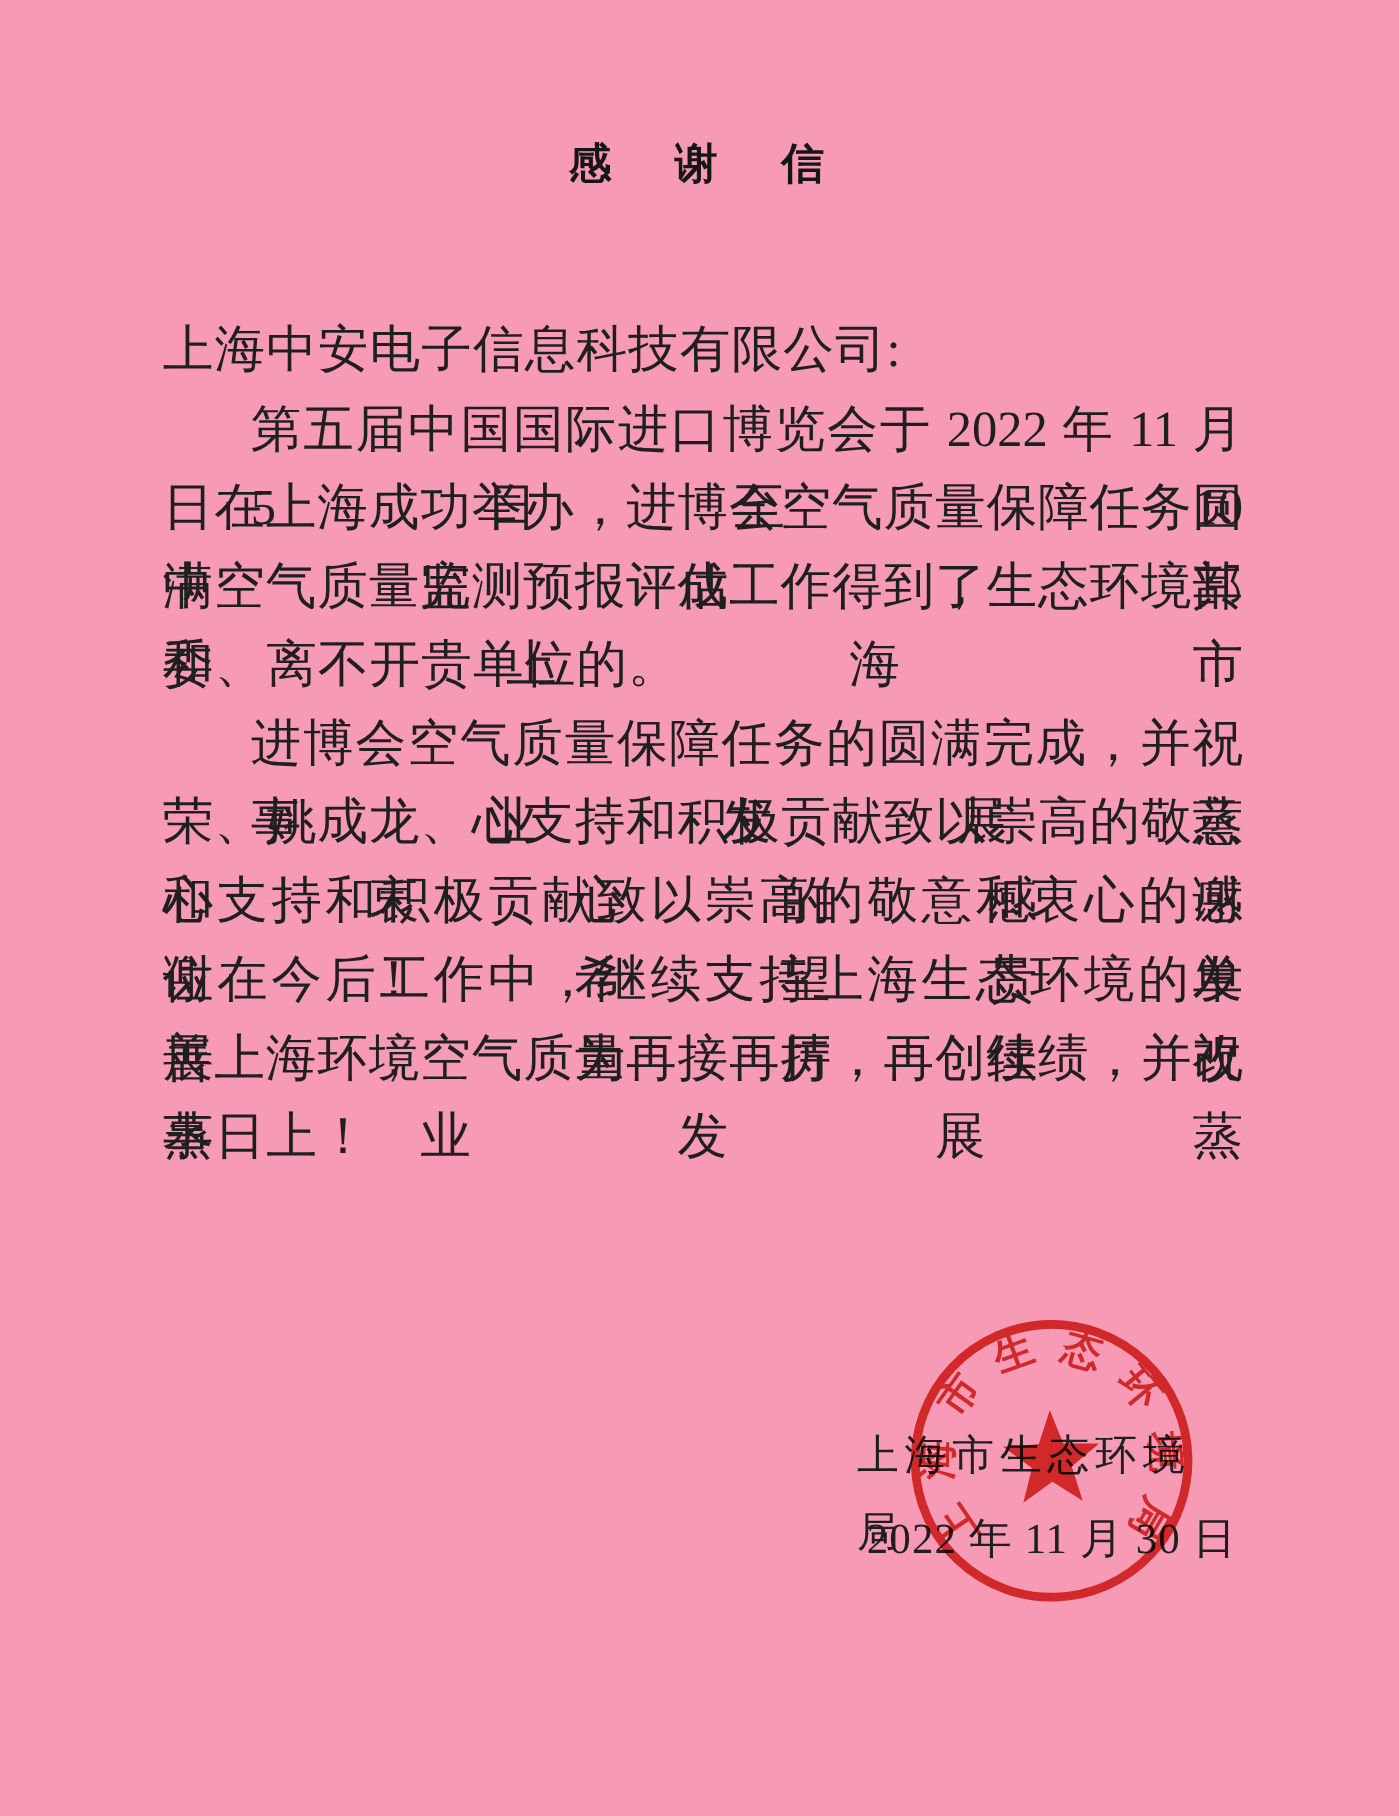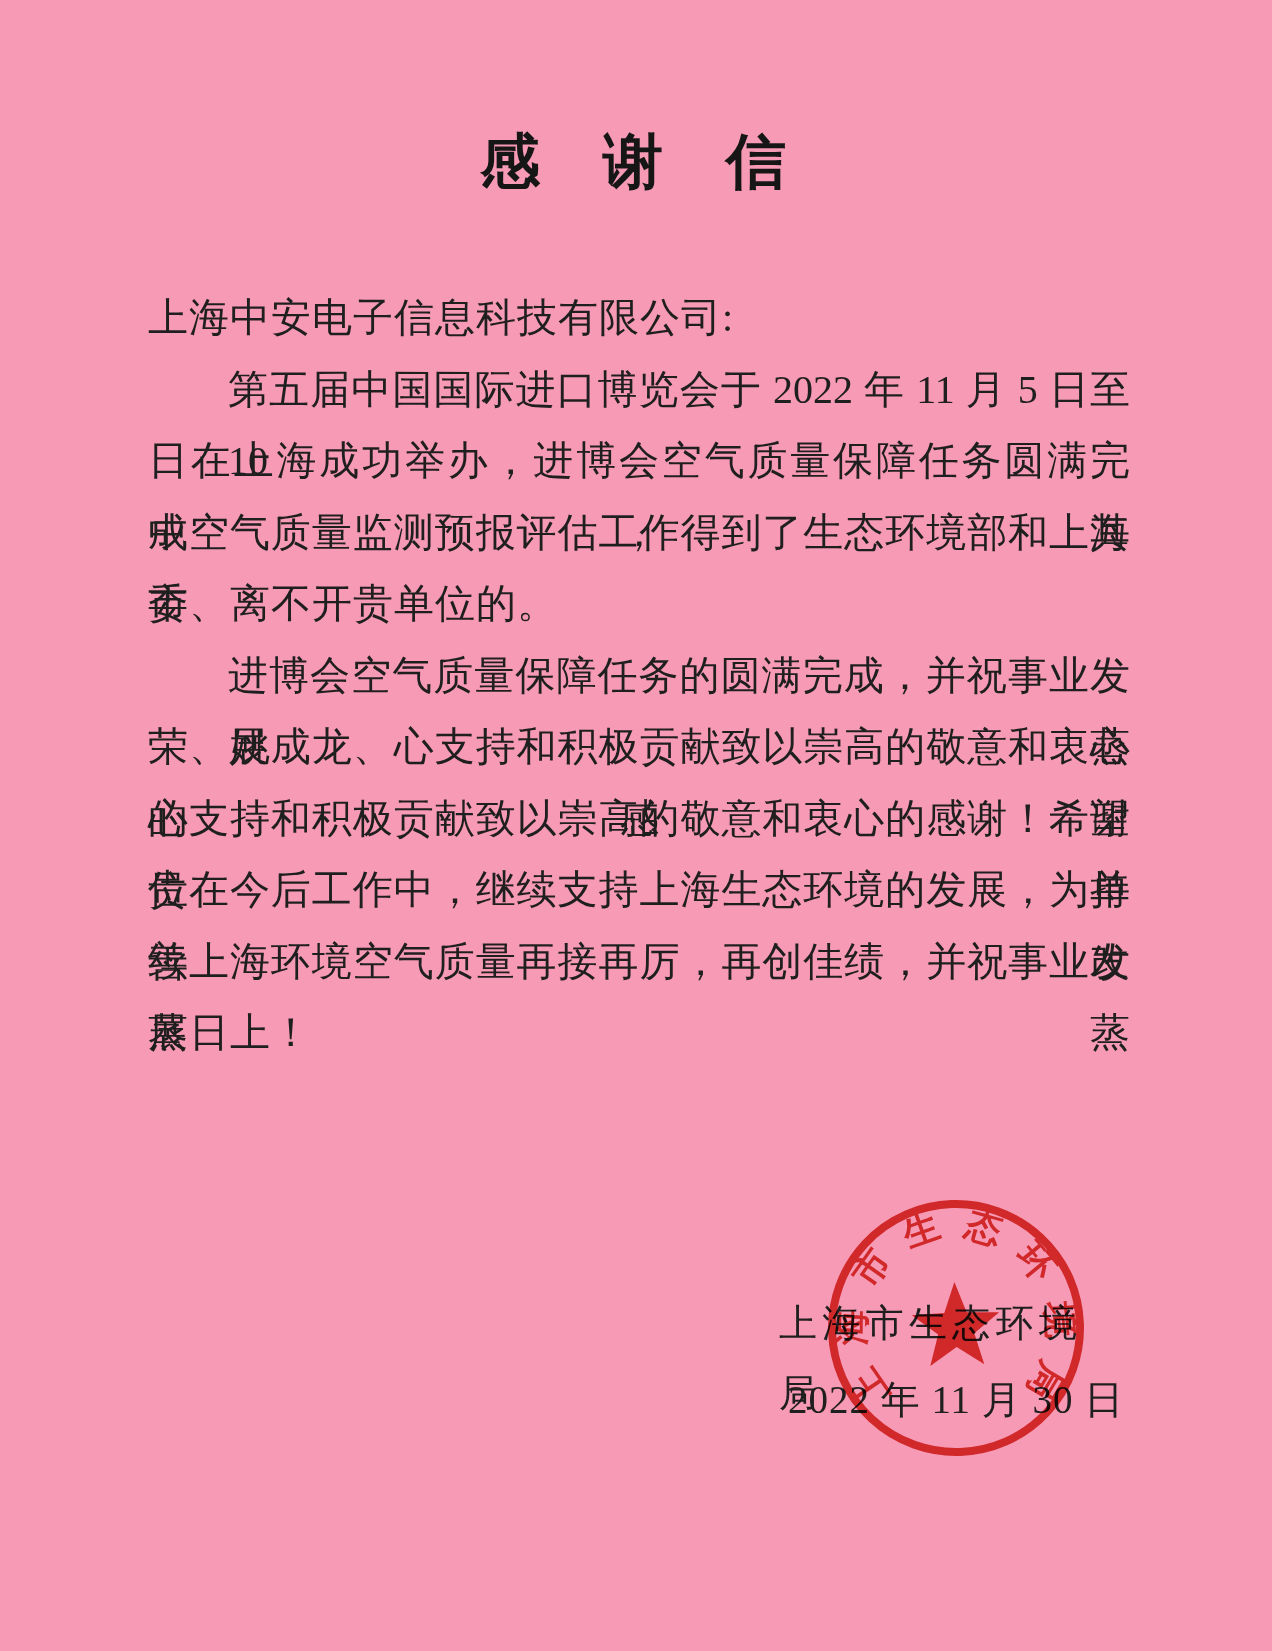--- a/index.html
+++ b/index.html
@@ -10,36 +10,36 @@
     background: #f79ab6;
     overflow: hidden;
     font-family: "Liberation Serif", "DejaVu Serif", serif;
     color: #1f1f1f;
   }
   .title {
     position: absolute;
     left: 0; right: 0;
     top: 122px;
     text-align: center;
-    font-size: 60px;
+    font-size: 39px;
     font-weight: 700;
     letter-spacing: 6px;
     word-spacing: 36px;
     color: #161616;
   }
   .body-text {
     position: absolute;
     left: 148px;
     top: 282px;
     width: 982px;
   }
   .ln {
     height: 71.5px;
     line-height: 71.5px;
-    font-size: 40px;
+    font-size: 46px;
     white-space: nowrap;
     letter-spacing: 1px;
   }
   .ln.fill {
     white-space: normal;
     text-align: justify;
     text-align-last: justify;
     letter-spacing: 0;
   }
   .ln.indent { padding-left: 80px; }

